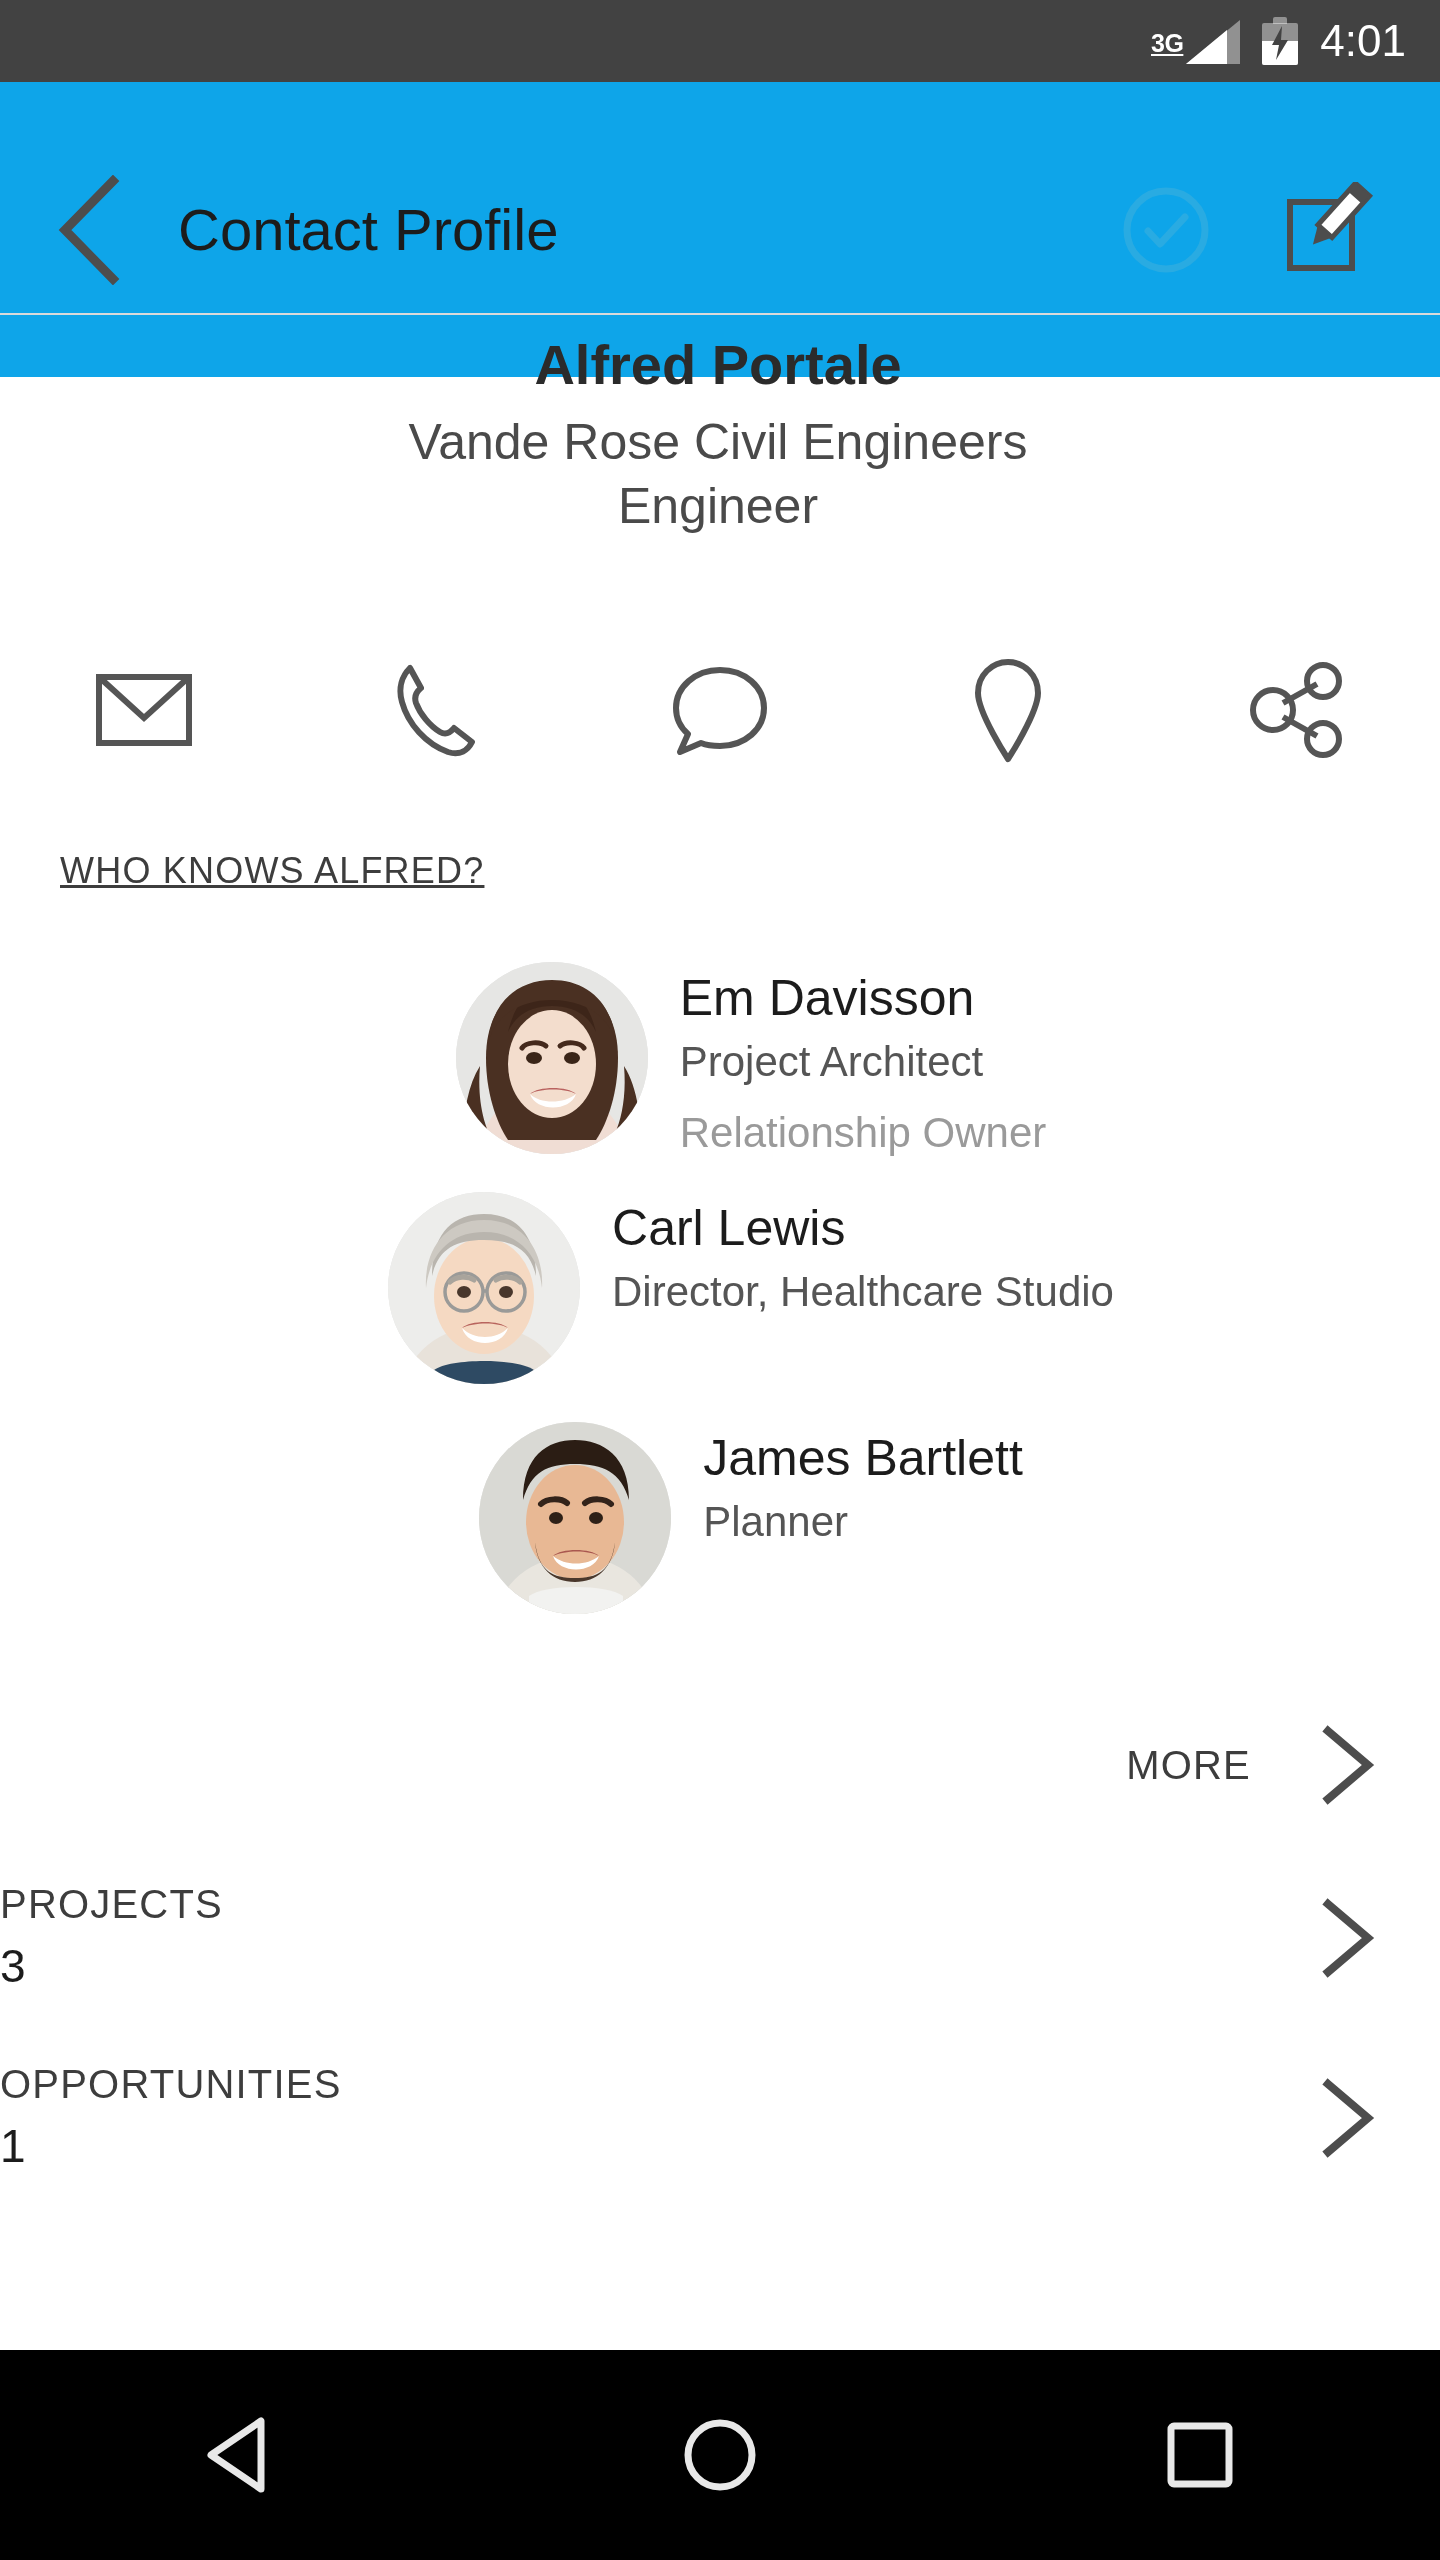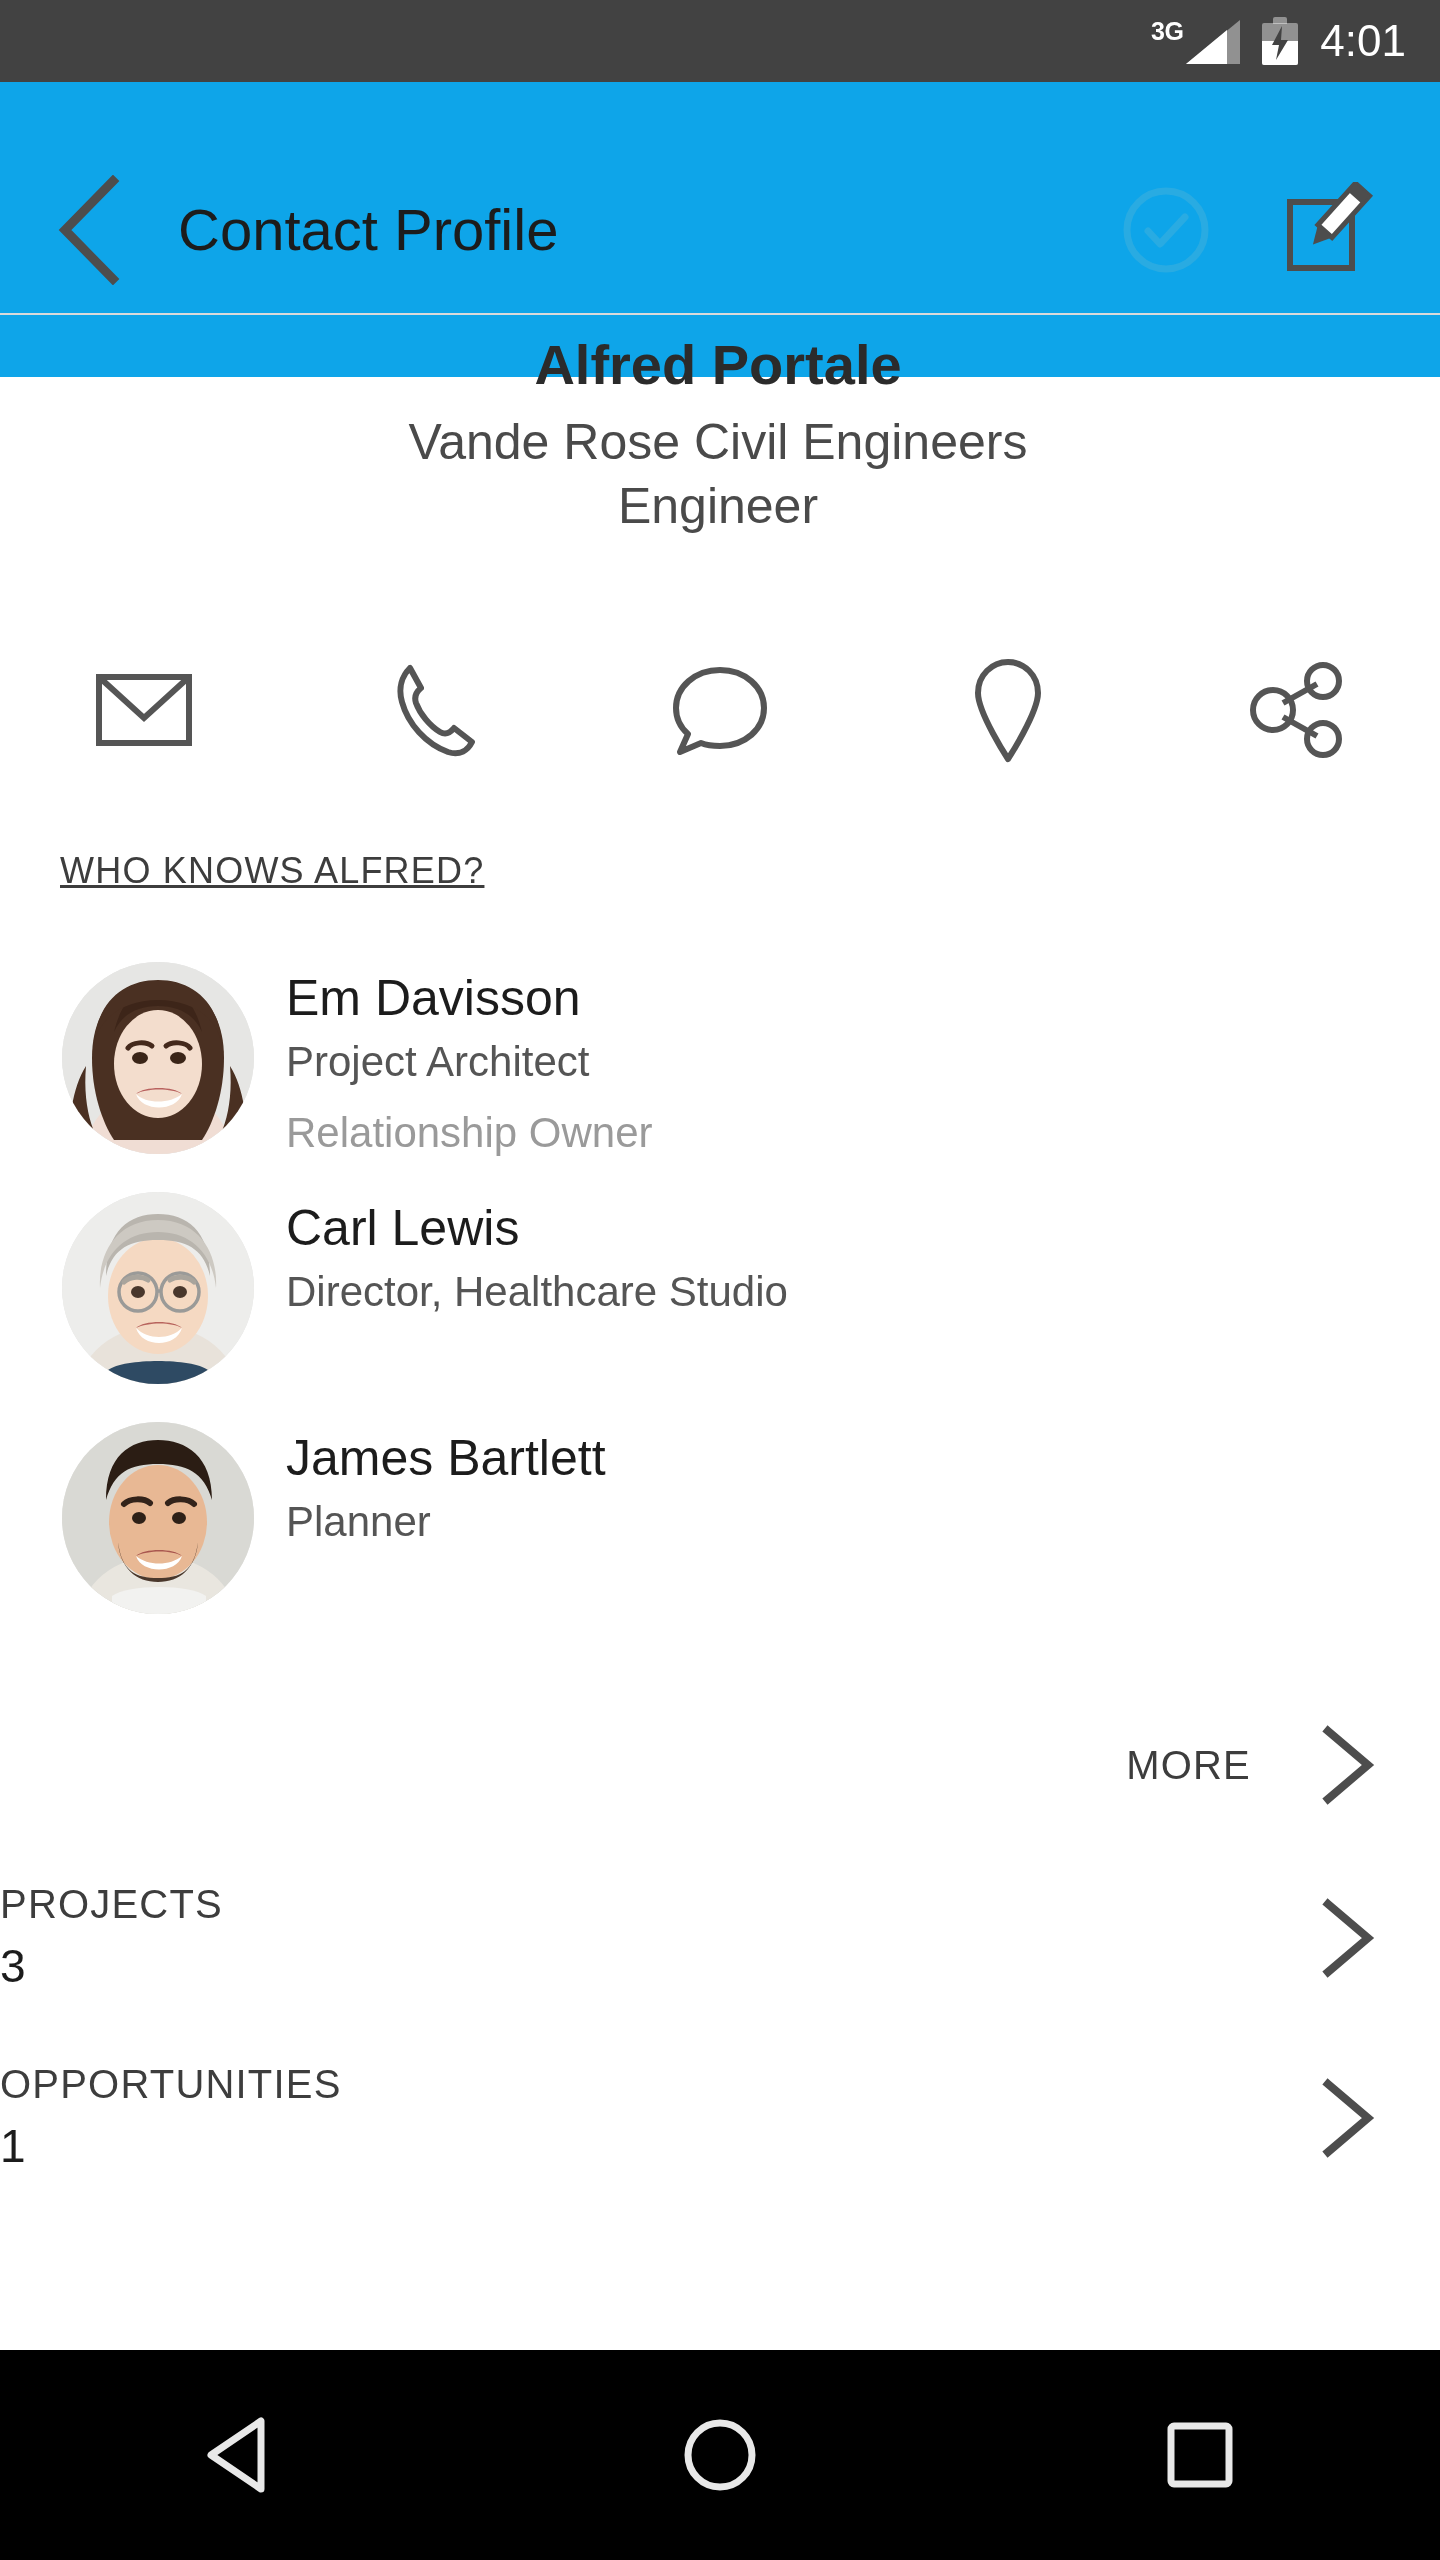--- a/index.html
+++ b/index.html
@@ -20,22 +20,23 @@
     position:absolute; left:0; top:0;
     width:1440px; height:82px;
     background:#424242;
     display:flex; align-items:center; justify-content:flex-end;
     padding-right:34px;
   }
   .status-right { display:flex; align-items:center; gap:22px; }
   .sig-wrap { display:flex; align-items:flex-end; height:46px; }
   .sig-label {
     color:#ffffff; font-size:25px; font-weight:bold;
-    line-height:1; margin-right:3px; margin-bottom:20px;
+    line-height:1; margin-right:3px; margin-bottom:8px;
     letter-spacing:-0.5px;
+    text-decoration:underline;
   }
   .sig-tri { position:relative; width:54px; height:44px; }
   .sig-tri .full {
     position:absolute; right:0; bottom:0;
     width:0; height:0;
     border-left:54px solid transparent;
     border-bottom:44px solid rgba(255,255,255,0.42);
   }
   .sig-tri .fill {
     position:absolute; right:13px; bottom:0;
@@ -144,20 +145,21 @@
   }
 
   
   .people {
     position:absolute; left:0; top:960px; width:1440px;
   }
   .person-row {
     display:flex; align-items:flex-start;
     height:230px;
     padding-left:62px;
+    justify-content:center;
   }
   .avatar {
     width:192px; height:192px; min-width:192px;
     border-radius:50%;
     overflow:hidden;
     background:#e4e4e2;
     position:relative;
     margin-top:2px;
   }
   .avatar svg { display:block; width:192px; height:192px; }

